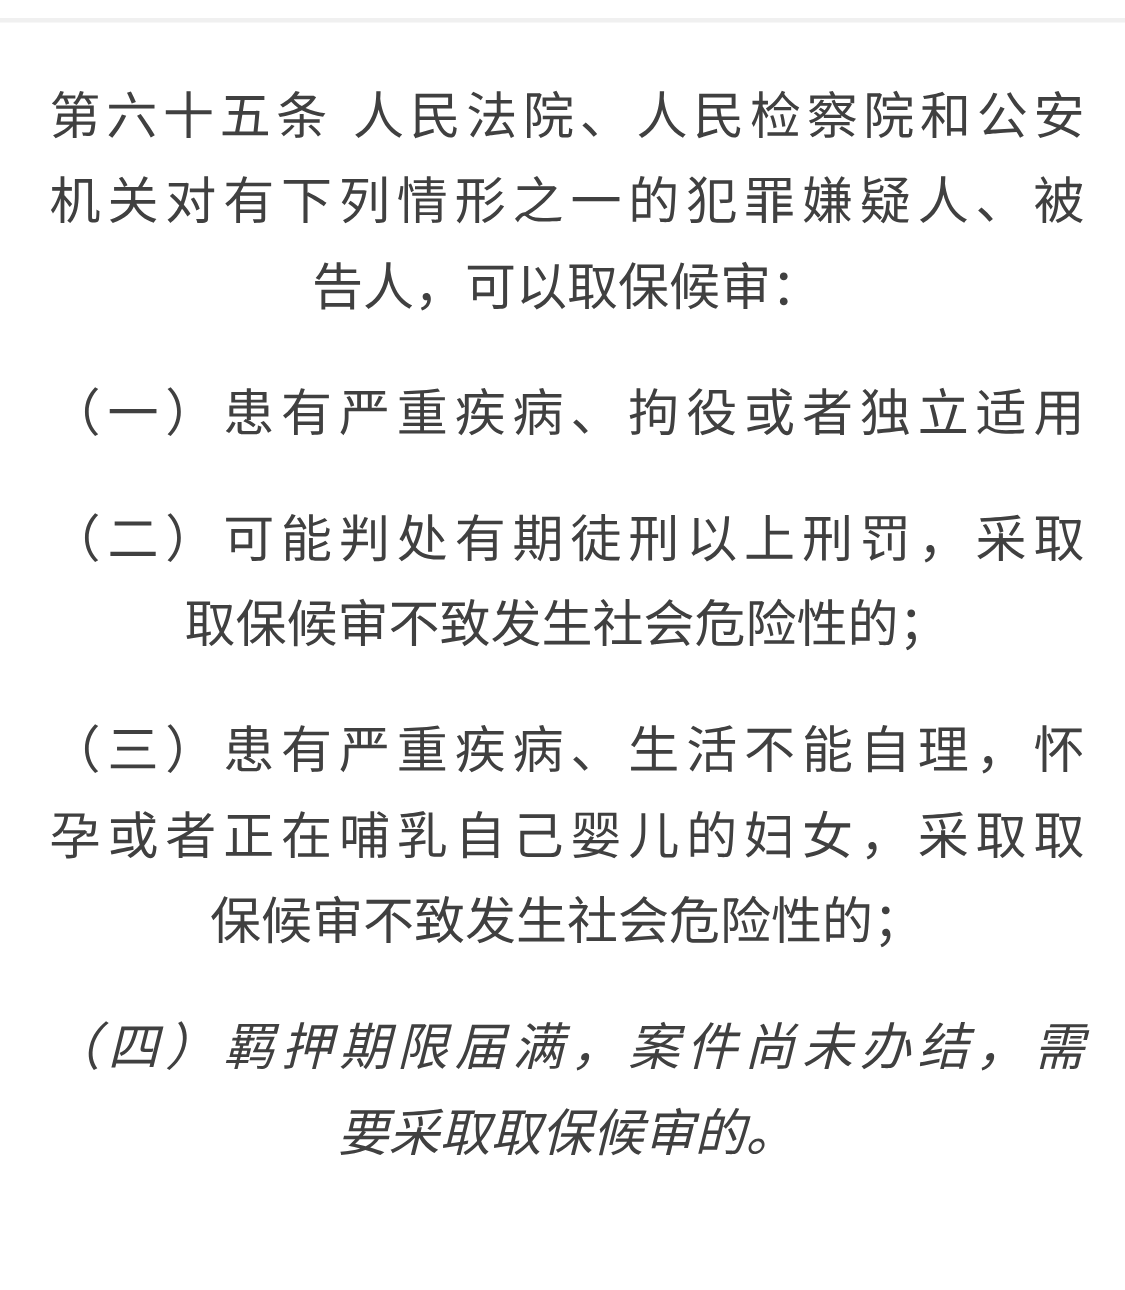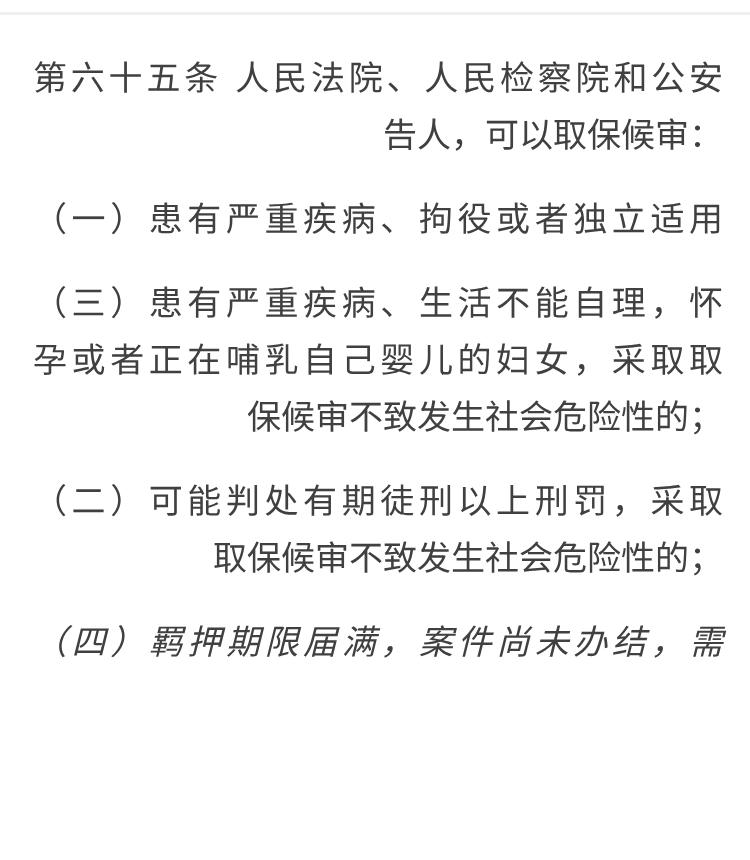--- a/index.html
+++ b/index.html
@@ -36,56 +36,58 @@
     width: 690px;
     color: var(--text);
     font-size: 34px;
     line-height: 57px;
     font-weight: 400;
   }
   .para { margin-bottom: 27px; }
   .para:last-child { margin-bottom: 0; font-style: italic; }
   .line {
     display: block;
-    text-align: right;
+    text-align: center;
     white-space: nowrap;
   }
   .line.fill {
     white-space: normal;
     text-align: justify;
     text-align-last: justify;
     text-justify: inter-character;
   }
 </style>
 </head>
 <body>
 
 <div class="page">
   <div class="top-divider"></div>
 
   <div class="article">
 
     <p class="para">
       <span class="line fill">第六十五条 人民法院、人民检察院和公安</span>
+      <span class="line fill">机关对有下列情形之一的犯罪嫌疑人、被</span>
       <span class="line">告人，可以取保候审：</span>
     </p>
 
     <p class="para">
       <span class="line fill">（一）患有严重疾病、拘役或者独立适用</span>
+    </p>
+
+    <p class="para">
+      <span class="line fill">（二）可能判处有期徒刑以上刑罚，采取</span>
+      <span class="line">取保候审不致发生社会危险性的；</span>
     </p>
 
     <p class="para">
       <span class="line fill">（三）患有严重疾病、生活不能自理，怀</span>
       <span class="line fill">孕或者正在哺乳自己婴儿的妇女，采取取</span>
       <span class="line">保候审不致发生社会危险性的；</span>
     </p>
 
     <p class="para">
-      <span class="line fill">（二）可能判处有期徒刑以上刑罚，采取</span>
-      <span class="line">取保候审不致发生社会危险性的；</span>
-    </p>
-
-    <p class="para">
       <span class="line fill">（四）羁押期限届满，案件尚未办结，需</span>
+      <span class="line">要采取取保候审的。</span>
     </p>
 
   </div>
 </div>
 
 </body></html>

